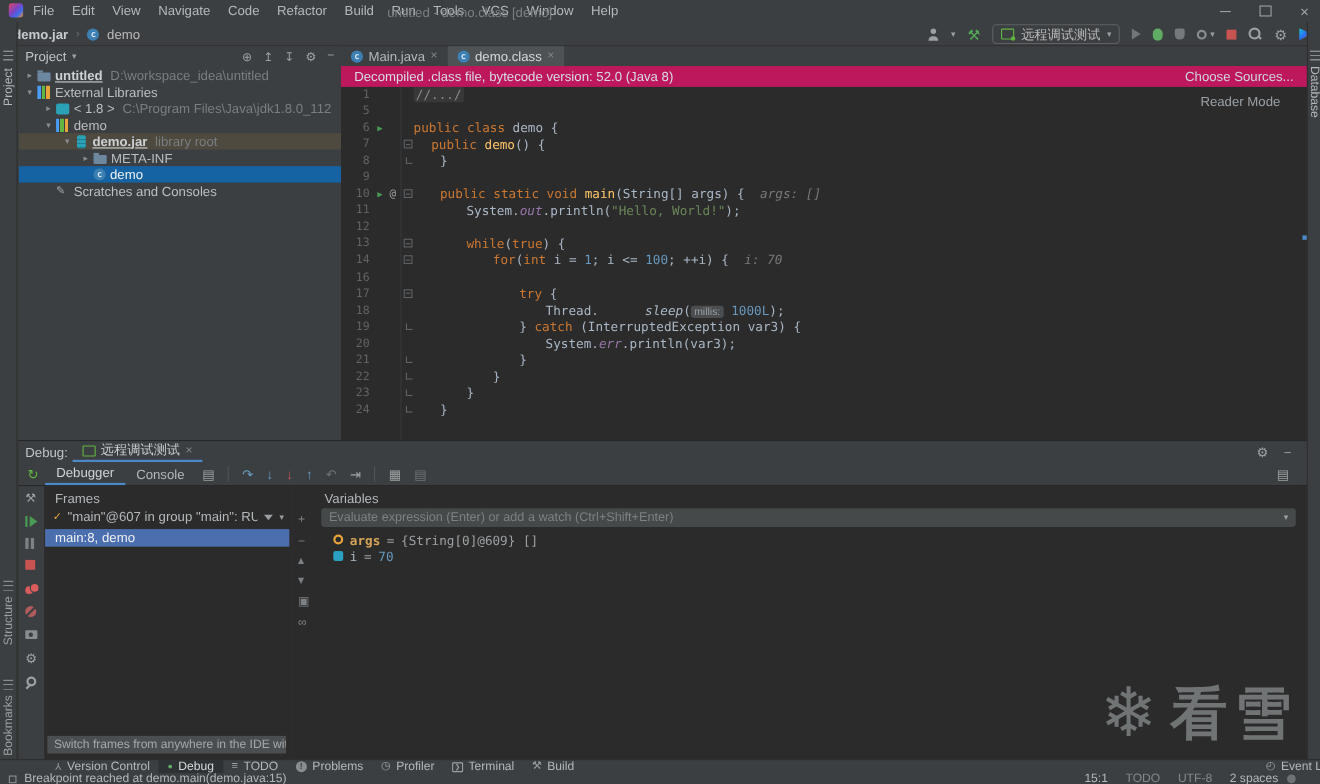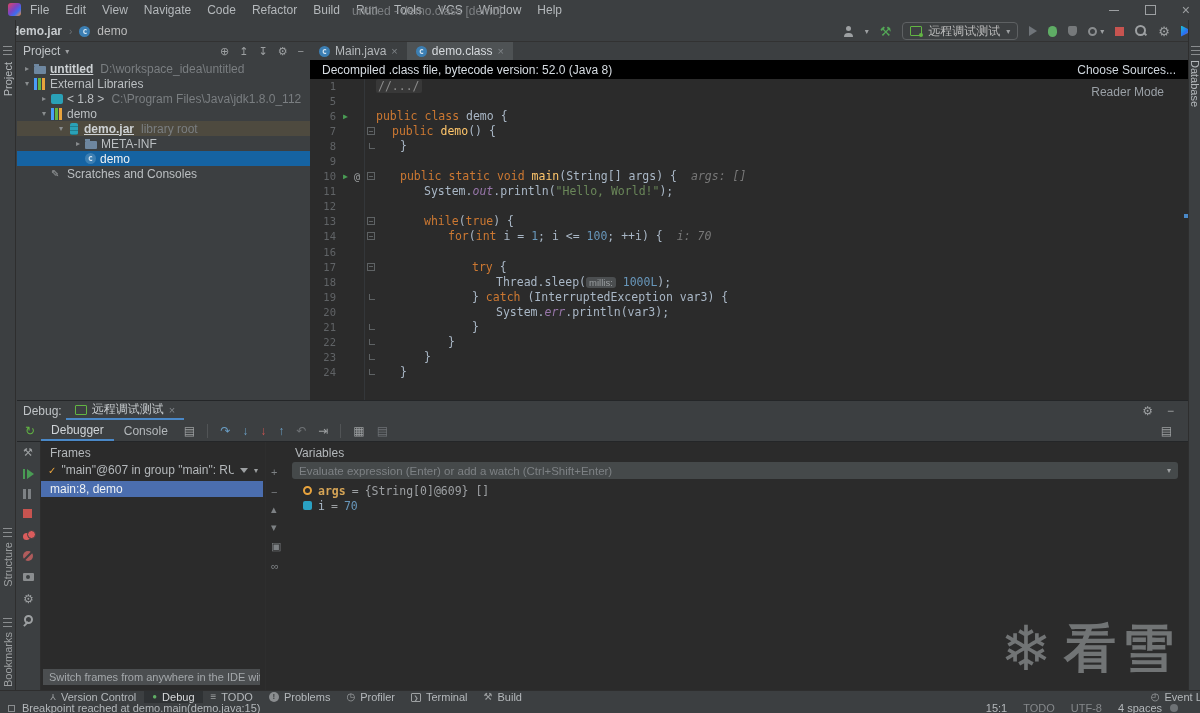--- a/index.html
+++ b/index.html
@@ -71,21 +71,21 @@
   .ti-scratch{color:#9da0a2;font-size:10px;line-height:12px;}
   .tlab{color:#bbbfc2;}
   .tlab.tb{font-weight:bold;color:#cdd1d4;text-decoration:underline;}
   .thint{color:#7a7e81;margin-left:7px;}
   
   #ed{position:absolute;left:310px;top:42px;right:12px;height:358px;background:#2b2b2b;}
   #etabs{height:18px;background:#3c3f41;display:flex;}
   .etab{display:flex;align-items:center;gap:5px;padding:0 9px;color:#b4b8bb;}
   .etab.on{background:#4e5254;color:#d6dade;}
   .tx{color:#7f8488;font-size:11px;}
-  #enote{position:absolute;left:0;top:18px;right:0;height:19px;background:#000000;color:#d7dde3;
+  #enote{position:absolute;left:0;top:18px;right:0;height:19px;background:#be185d;color:#d7dde3;
          display:flex;align-items:center;padding:0 12px;box-sizing:border-box;}
   #enote-action{margin-left:auto;color:#cfd6dd;}
   #reader{position:absolute;right:24px;top:43px;color:#9aa0a6;}
   #code{position:absolute;left:0;top:37px;right:4px;bottom:0;overflow:hidden;
         font-family:"DejaVu Sans Mono","Liberation Mono",monospace;font-size:11.5px;}
   #gsep{position:absolute;left:54px;top:0;bottom:0;width:1px;background:#34373a;}
   #smark{position:absolute;right:0;top:172px;width:4px;height:4px;background:#4a88c7;}
   .crow{position:relative;height:15.05px;line-height:15.05px;}
   .crow.exec{background:linear-gradient(90deg,transparent 0 55px,#2d6099 55px);}
   .lnum{position:absolute;left:0;width:26px;text-align:right;color:#606366;font-size:10.5px;}
@@ -96,21 +96,21 @@
   .fs{position:absolute;left:57px;top:3px;width:8px;height:8px;border:1px solid #5e6264;box-sizing:border-box;
       background:linear-gradient(#5e6264,#5e6264) center/4px 1px no-repeat;}
   .fe{position:absolute;left:59px;top:4px;width:5px;height:5px;border-left:1px solid #5e6264;border-bottom:1px solid #5e6264;}
   .ct{position:absolute;left:66px;right:0;top:0;white-space:pre;}
   .tk-k{color:#cc7832;}
   .tk-t{color:#a9b7c6;}
   .tk-m{color:#ffc66b;}
   .tk-s{color:#6a8759;}
   .tk-n{color:#6897bb;}
   .tk-f{color:#9876aa;font-style:italic;}
-  .tk-it{color:#a9b7c6;}
+  .tk-it{color:#a9b7c6;font-style:italic;margin-left:42px;}
   .tk-cfold{color:#8c8c8c;background:#383838;border-radius:2px;padding:0 2px;}
   .tk-chip{background:#4b4e50;color:#9a9ea1;border-radius:3px;font-size:9.5px;padding:0 3px;font-family:"Liberation Sans",sans-serif;}
   .hint{color:#787878;font-style:italic;margin-left:14px;}
   .exec .hint{color:#83a6cc;}
   
   #dbg{position:absolute;left:17px;top:400px;right:12px;height:290px;background:#2b2b2b;}
   #dbg-head{height:20px;background:#3c3f41;border-top:1px solid #242628;display:flex;align-items:center;box-sizing:border-box;}
   #dbg-label{margin-left:6px;color:#c0c4c7;text-align:center;}
   #dbg-tab{display:flex;align-items:center;gap:5px;height:100%;padding:0 9px;margin-left:4px;
            border-bottom:2px solid #4a88c7;box-sizing:border-box;color:#c7cbce;}
@@ -579,21 +579,21 @@
     </span>
   </div>
 
   <div id="sbar">
     <span id="sbar-ic"></span>
     <span id="sbar-msg">Breakpoint reached at demo.main(demo.java:15)</span>
     <span id="sright">
         <span class="sri">15:1</span>
         <span class="sri dim">TODO</span>
         <span class="sri dim">UTF-8</span>
-        <span class="sri">4 spaces</span>
+        <span class="sri">2 spaces</span>
       </span>
     <span id="slock"></span>
   </div>
 
   <div id="wm">
     <span id="wm-flake">❄</span>
     <span id="wm-text">看雪</span>
   </div>
 
 </div>

